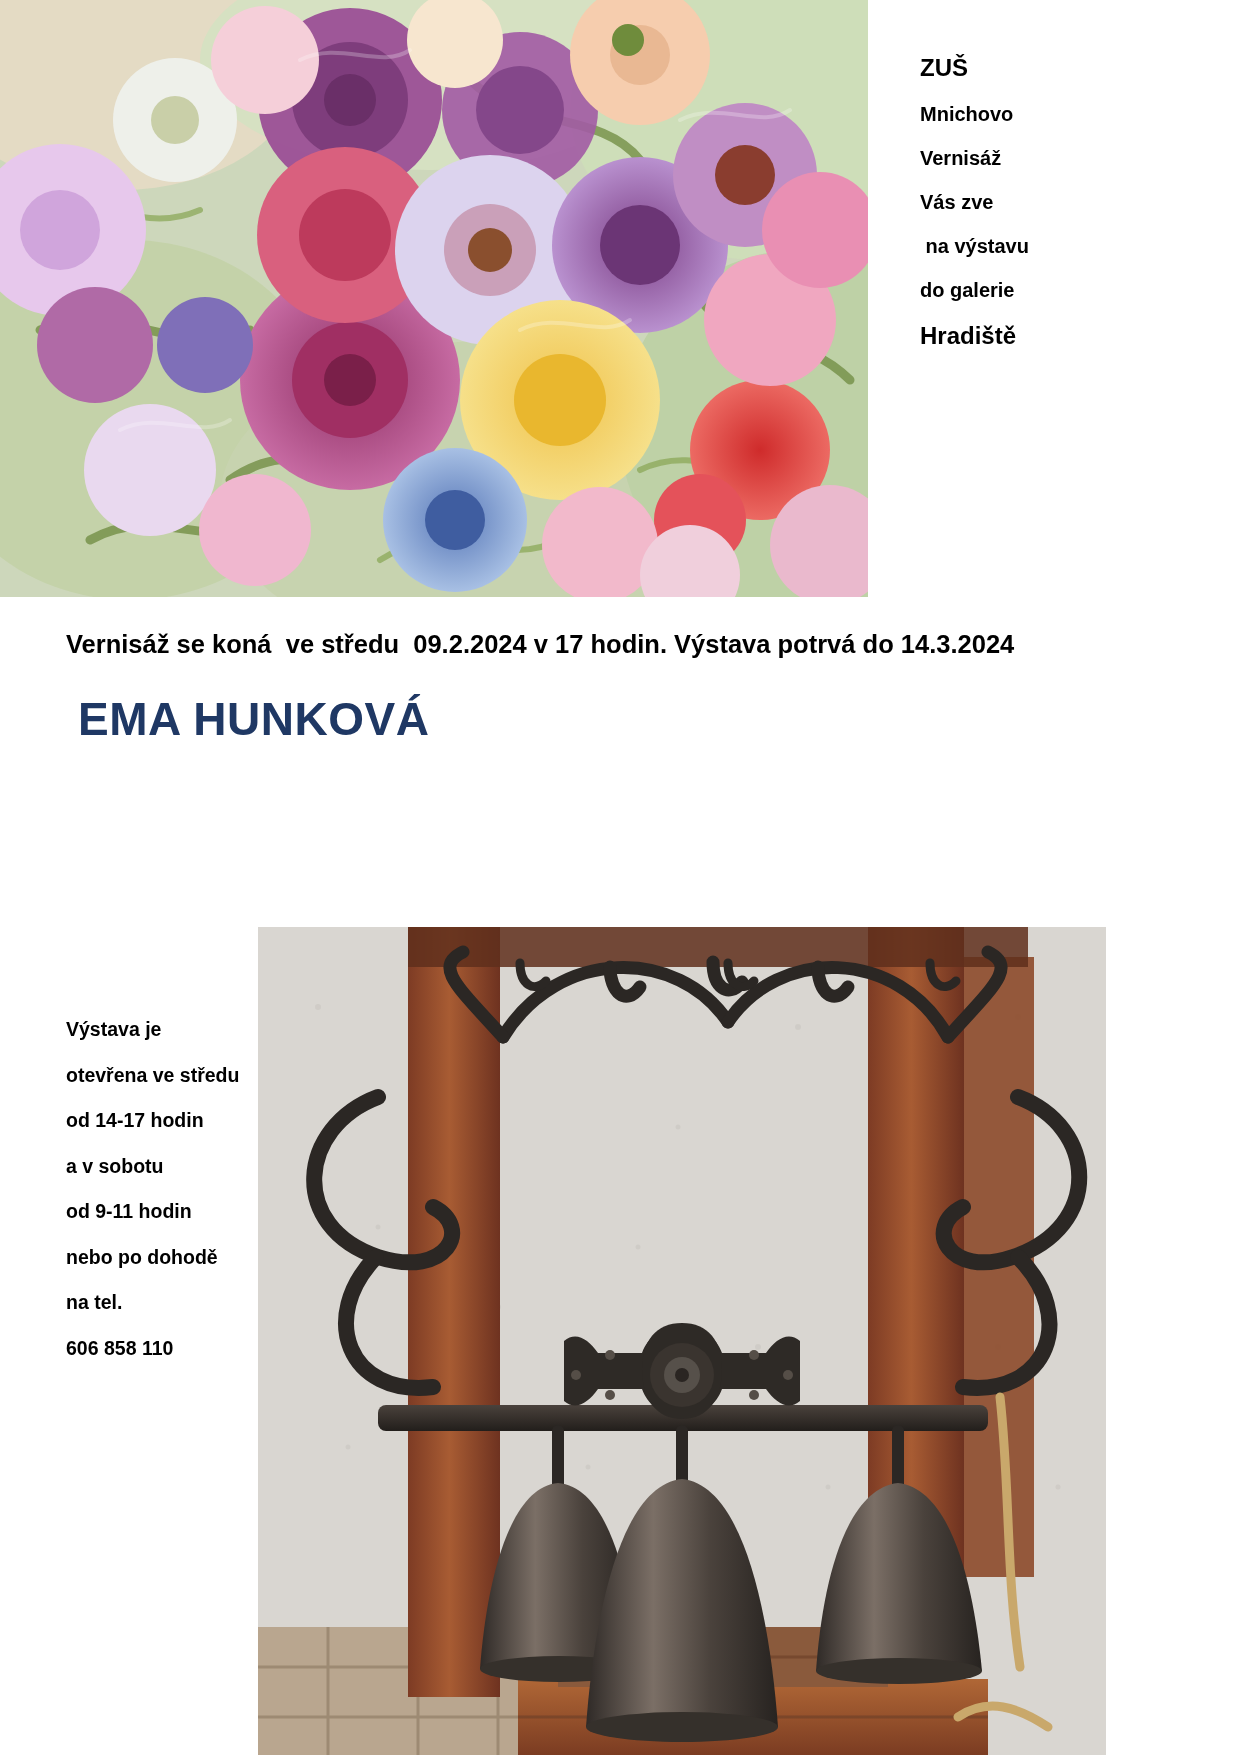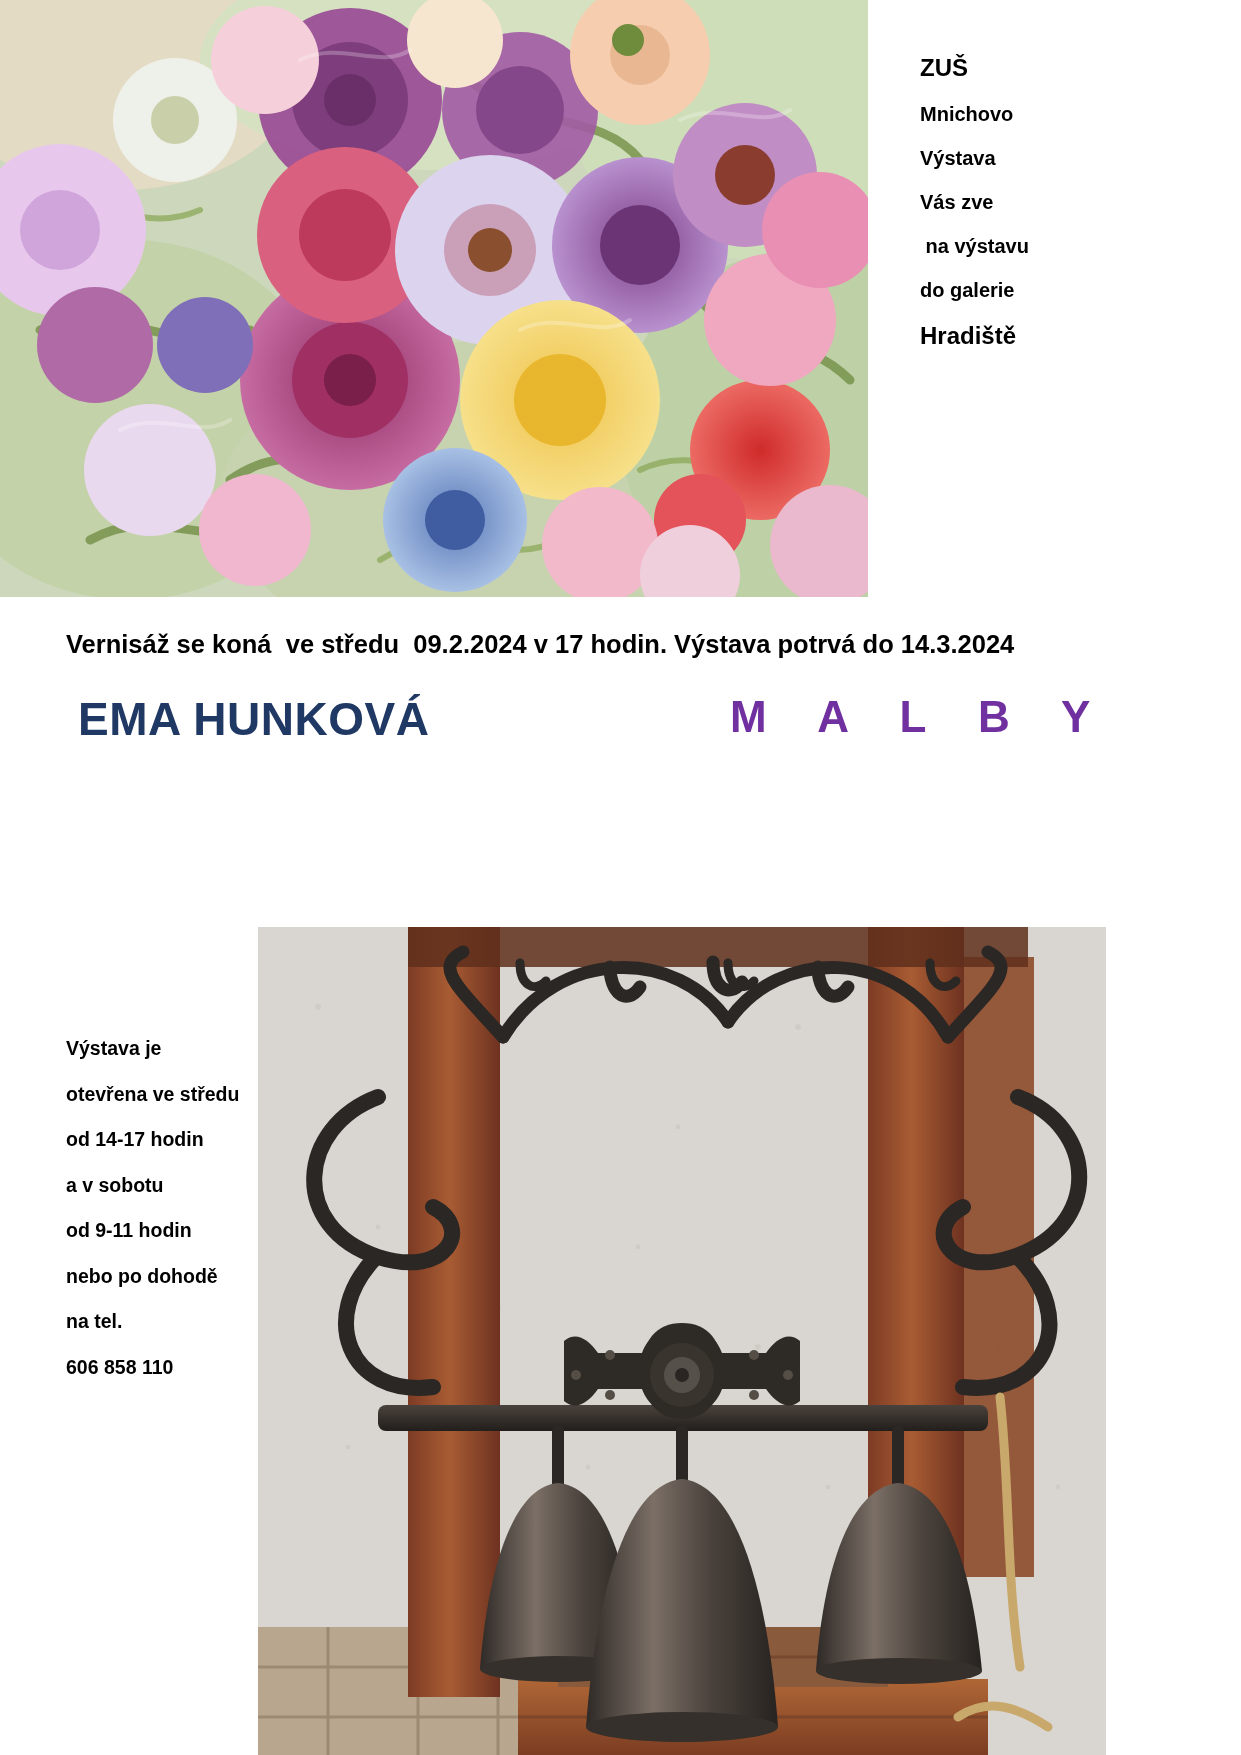--- a/index.html
+++ b/index.html
@@ -107,21 +107,20 @@
   
   .hours-block {
     position: absolute;
     left: 66px;
     top: 1020px;
     width: 215px;
     font-size: 19.5px;
     font-weight: bold;
     color: #000000;
     line-height: 1.0;
-    margin-top: 19px;
   }
   .hours-line {
     margin-bottom: 26px;
     white-space: pre;
   }
 
   .photo {
     position: absolute;
     left: 258px;
     top: 927px;
@@ -251,34 +250,33 @@
         <path d="M520 330 C 560 310, 600 340, 630 320"></path>
         <path d="M120 430 C 160 410, 200 440, 230 420"></path>
         <path d="M680 120 C 720 100, 760 130, 790 110"></path>
       </g>
     </svg>
   </div>
 
   <div class="invite-block">
     <div class="invite-line big">ZUŠ</div>
     <div class="invite-line">Mnichovo</div>
-    <div class="invite-line">Výstava</div>
+    <div class="invite-line">Vernisáž</div>
     <div class="invite-line">Vás zve</div>
     <div class="invite-line"> na výstavu</div>
     <div class="invite-line">do galerie</div>
     <div class="invite-line big">Hradiště</div>
   </div>
 </div>
 
 <div class="vernisaz">Vernisáž se koná  ve středu  09.2.2024 v 17 hodin. Výstava potrvá do 14.3.2024</div>
 
 <div class="names">
   <div class="name-row r1">
     <span class="artist">EMA HUNKOVÁ</span>
-    <span class="medium m1">M A L B Y</span>
   </div>
   <div class="name-row r2">
   </div>
 </div>
 
 <div class="hours-block">
   <div class="hours-line">Výstava je</div>
   <div class="hours-line">otevřena ve středu</div>
   <div class="hours-line">od 14-17 hodin</div>
   <div class="hours-line">a v sobotu</div>

